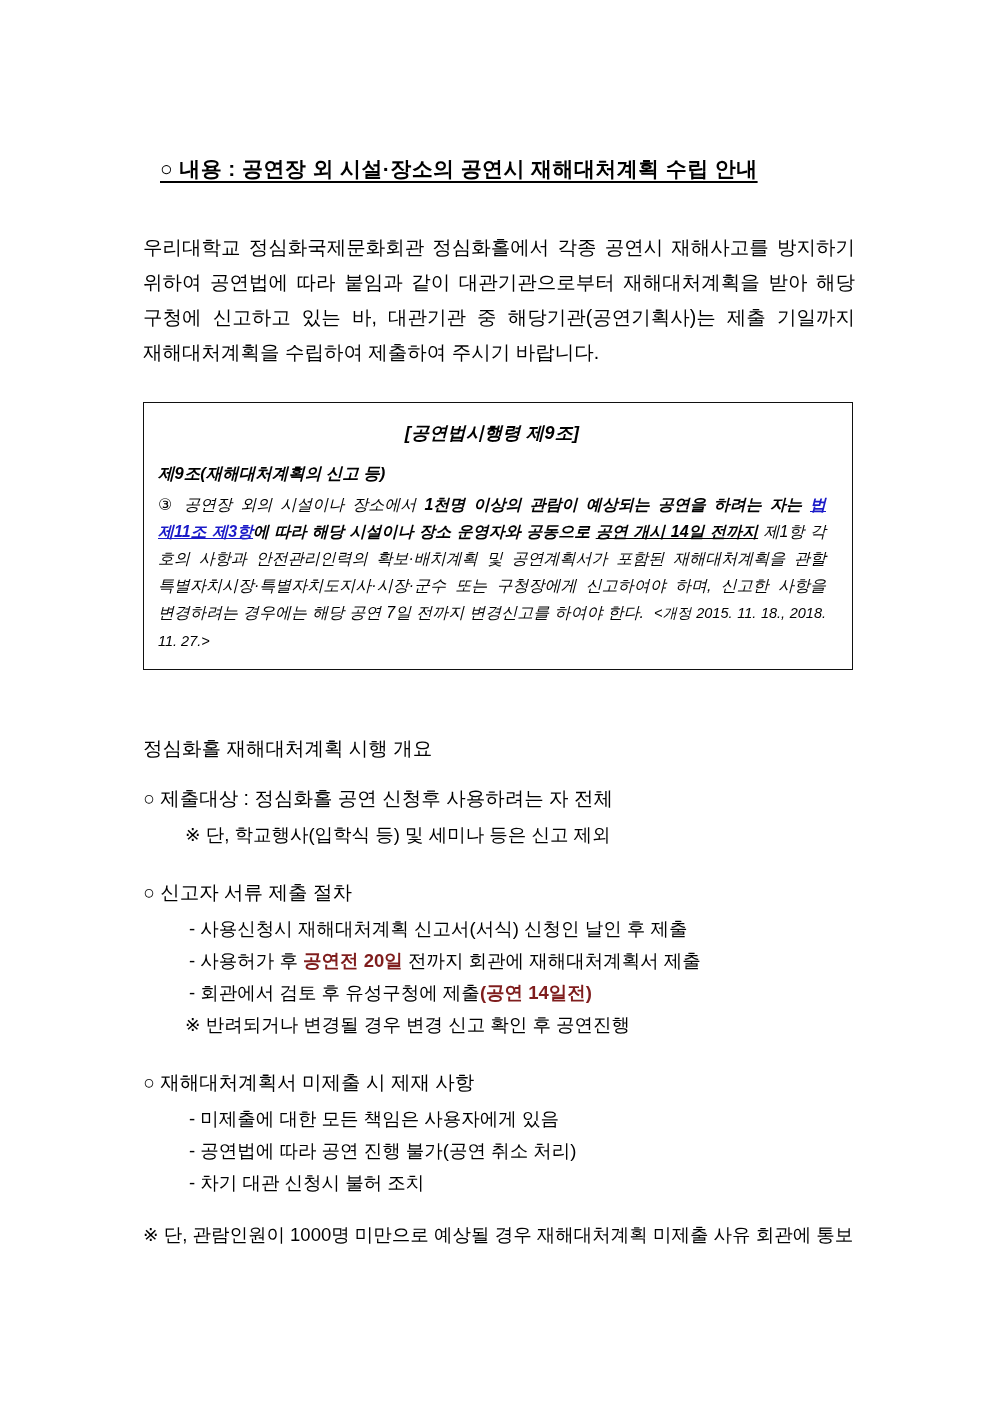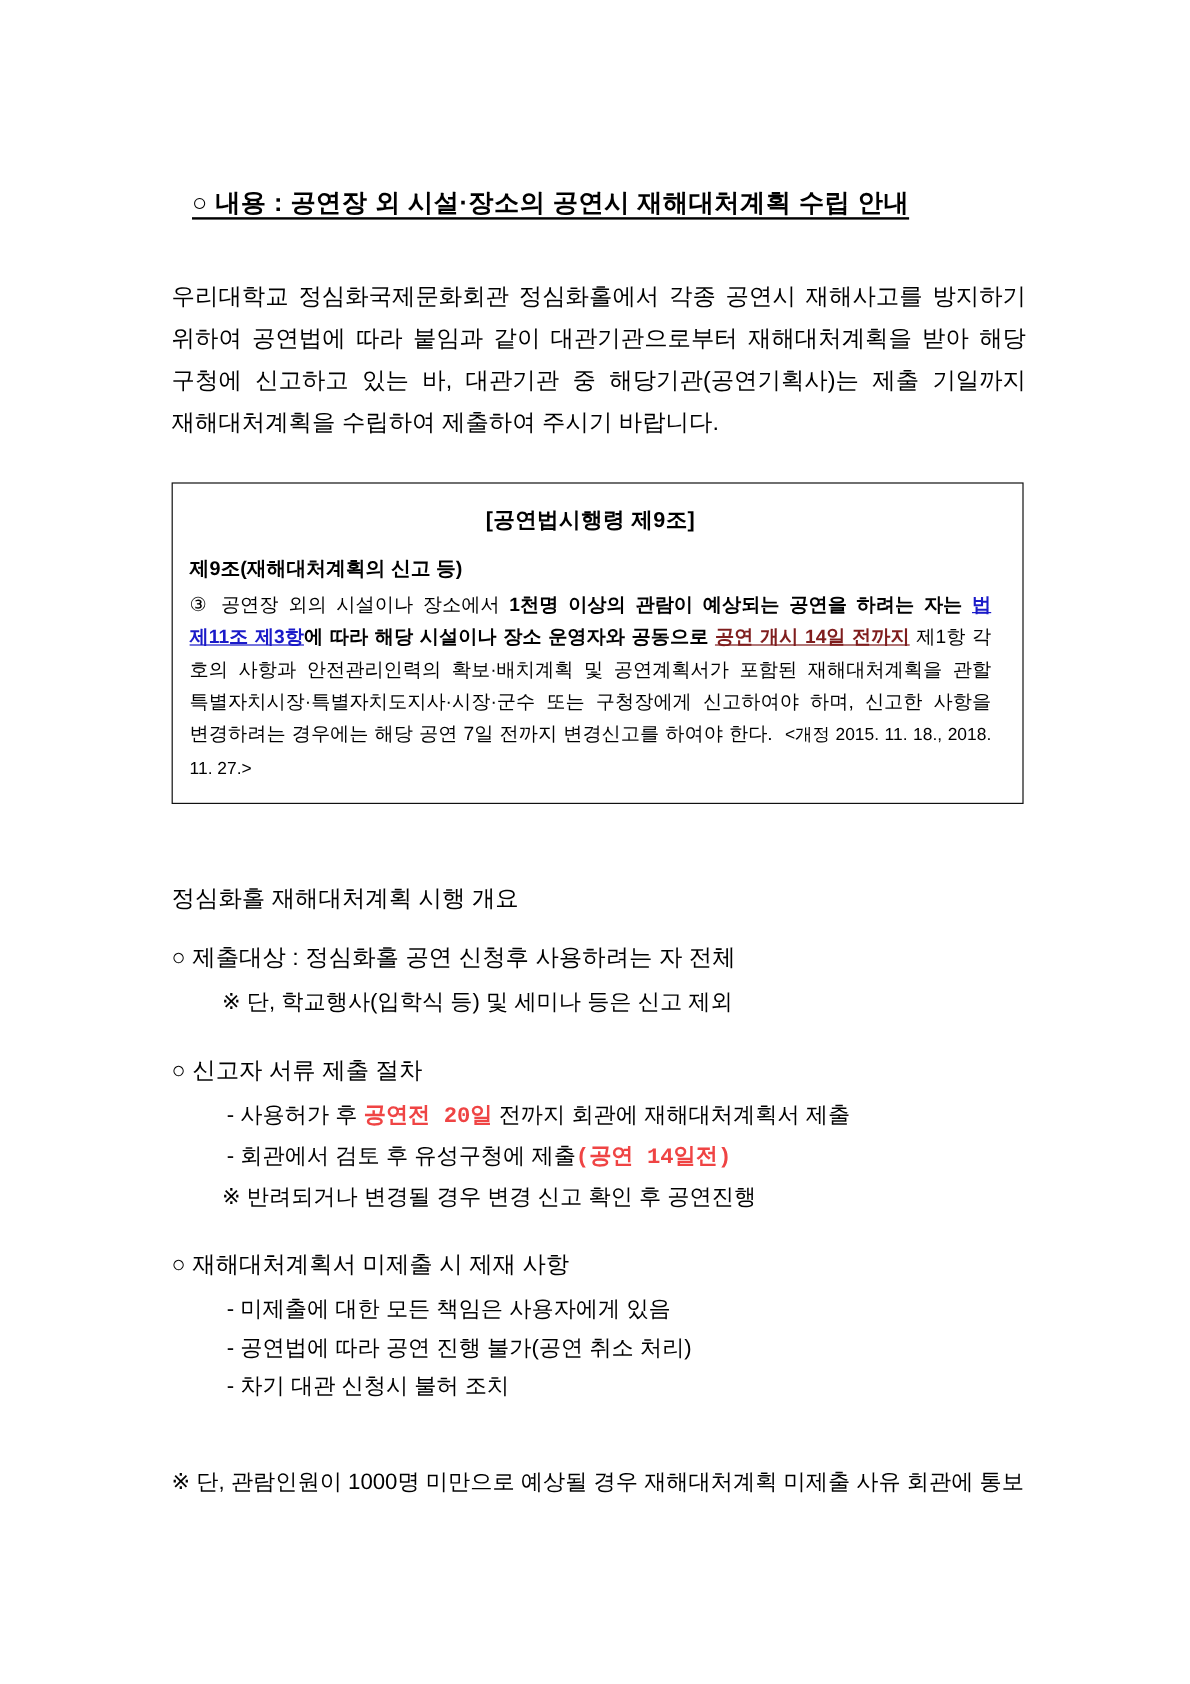--- a/index.html
+++ b/index.html
@@ -50,20 +50,21 @@
 
   
   .law-box {
     position: absolute;
     top: 402px;
     left: 143px;
     width: 710px;
     border: 1px solid #111111;
     box-sizing: border-box;
     padding: 18px 26px 14px 14px;
+    font-style: italic;
   }
   .law-box-title {
     text-align: center;
     font-size: 18px;
     font-weight: bold;
     margin-bottom: 18px;
     letter-spacing: 0.3px;
   }
   .law-article-title {
     font-size: 16.5px;
@@ -78,26 +79,25 @@
   }
   .b {
     font-weight: bold;
   }
   .blue-u {
     color: #1a1ac8;
     font-weight: bold;
     text-decoration: underline;
   }
   .red-b {
-    color: #ef4444;
+    color: #7f1d1d;
     font-weight: bold;
-    font-family: Liberation Mono, monospace;
   }
   .red-b-u {
-    color: #7f1d1d;
+    color: #000000;
     font-weight: bold;
     text-decoration: underline;
   }
   .small-note {
     font-size: 14.5px;
   }
 
   
   .overview-heading {
     position: absolute;
@@ -162,20 +162,21 @@
 
   <div class="sections">
 
     <div class="section">
       <div class="section-head">○ 제출대상 : 정심화홀 공연 신청후 사용하려는 자 전체</div>
       <div class="section-line indent-note">※ 단, 학교행사(입학식 등) 및 세미나 등은 신고 제외</div>
     </div>
 
     <div class="section">
       <div class="section-head">○ 신고자 서류 제출 절차</div>
+      <div class="section-line">- 사용신청시 재해대처계획 신고서(서식) 신청인 날인 후 제출</div>
       <div class="section-line">
         <span>- 사용허가 후 </span><span class="red-b">공연전 20일</span><span> 전까지 회관에 재해대처계획서 제출</span>
       </div>
       <div class="section-line">
         <span>- 회관에서 검토 후 유성구청에 제출</span><span class="red-b">(공연 14일전)</span>
       </div>
       <div class="section-line indent-note">※ 반려되거나 변경될 경우 변경 신고 확인 후 공연진행</div>
     </div>
 
     <div class="section">

